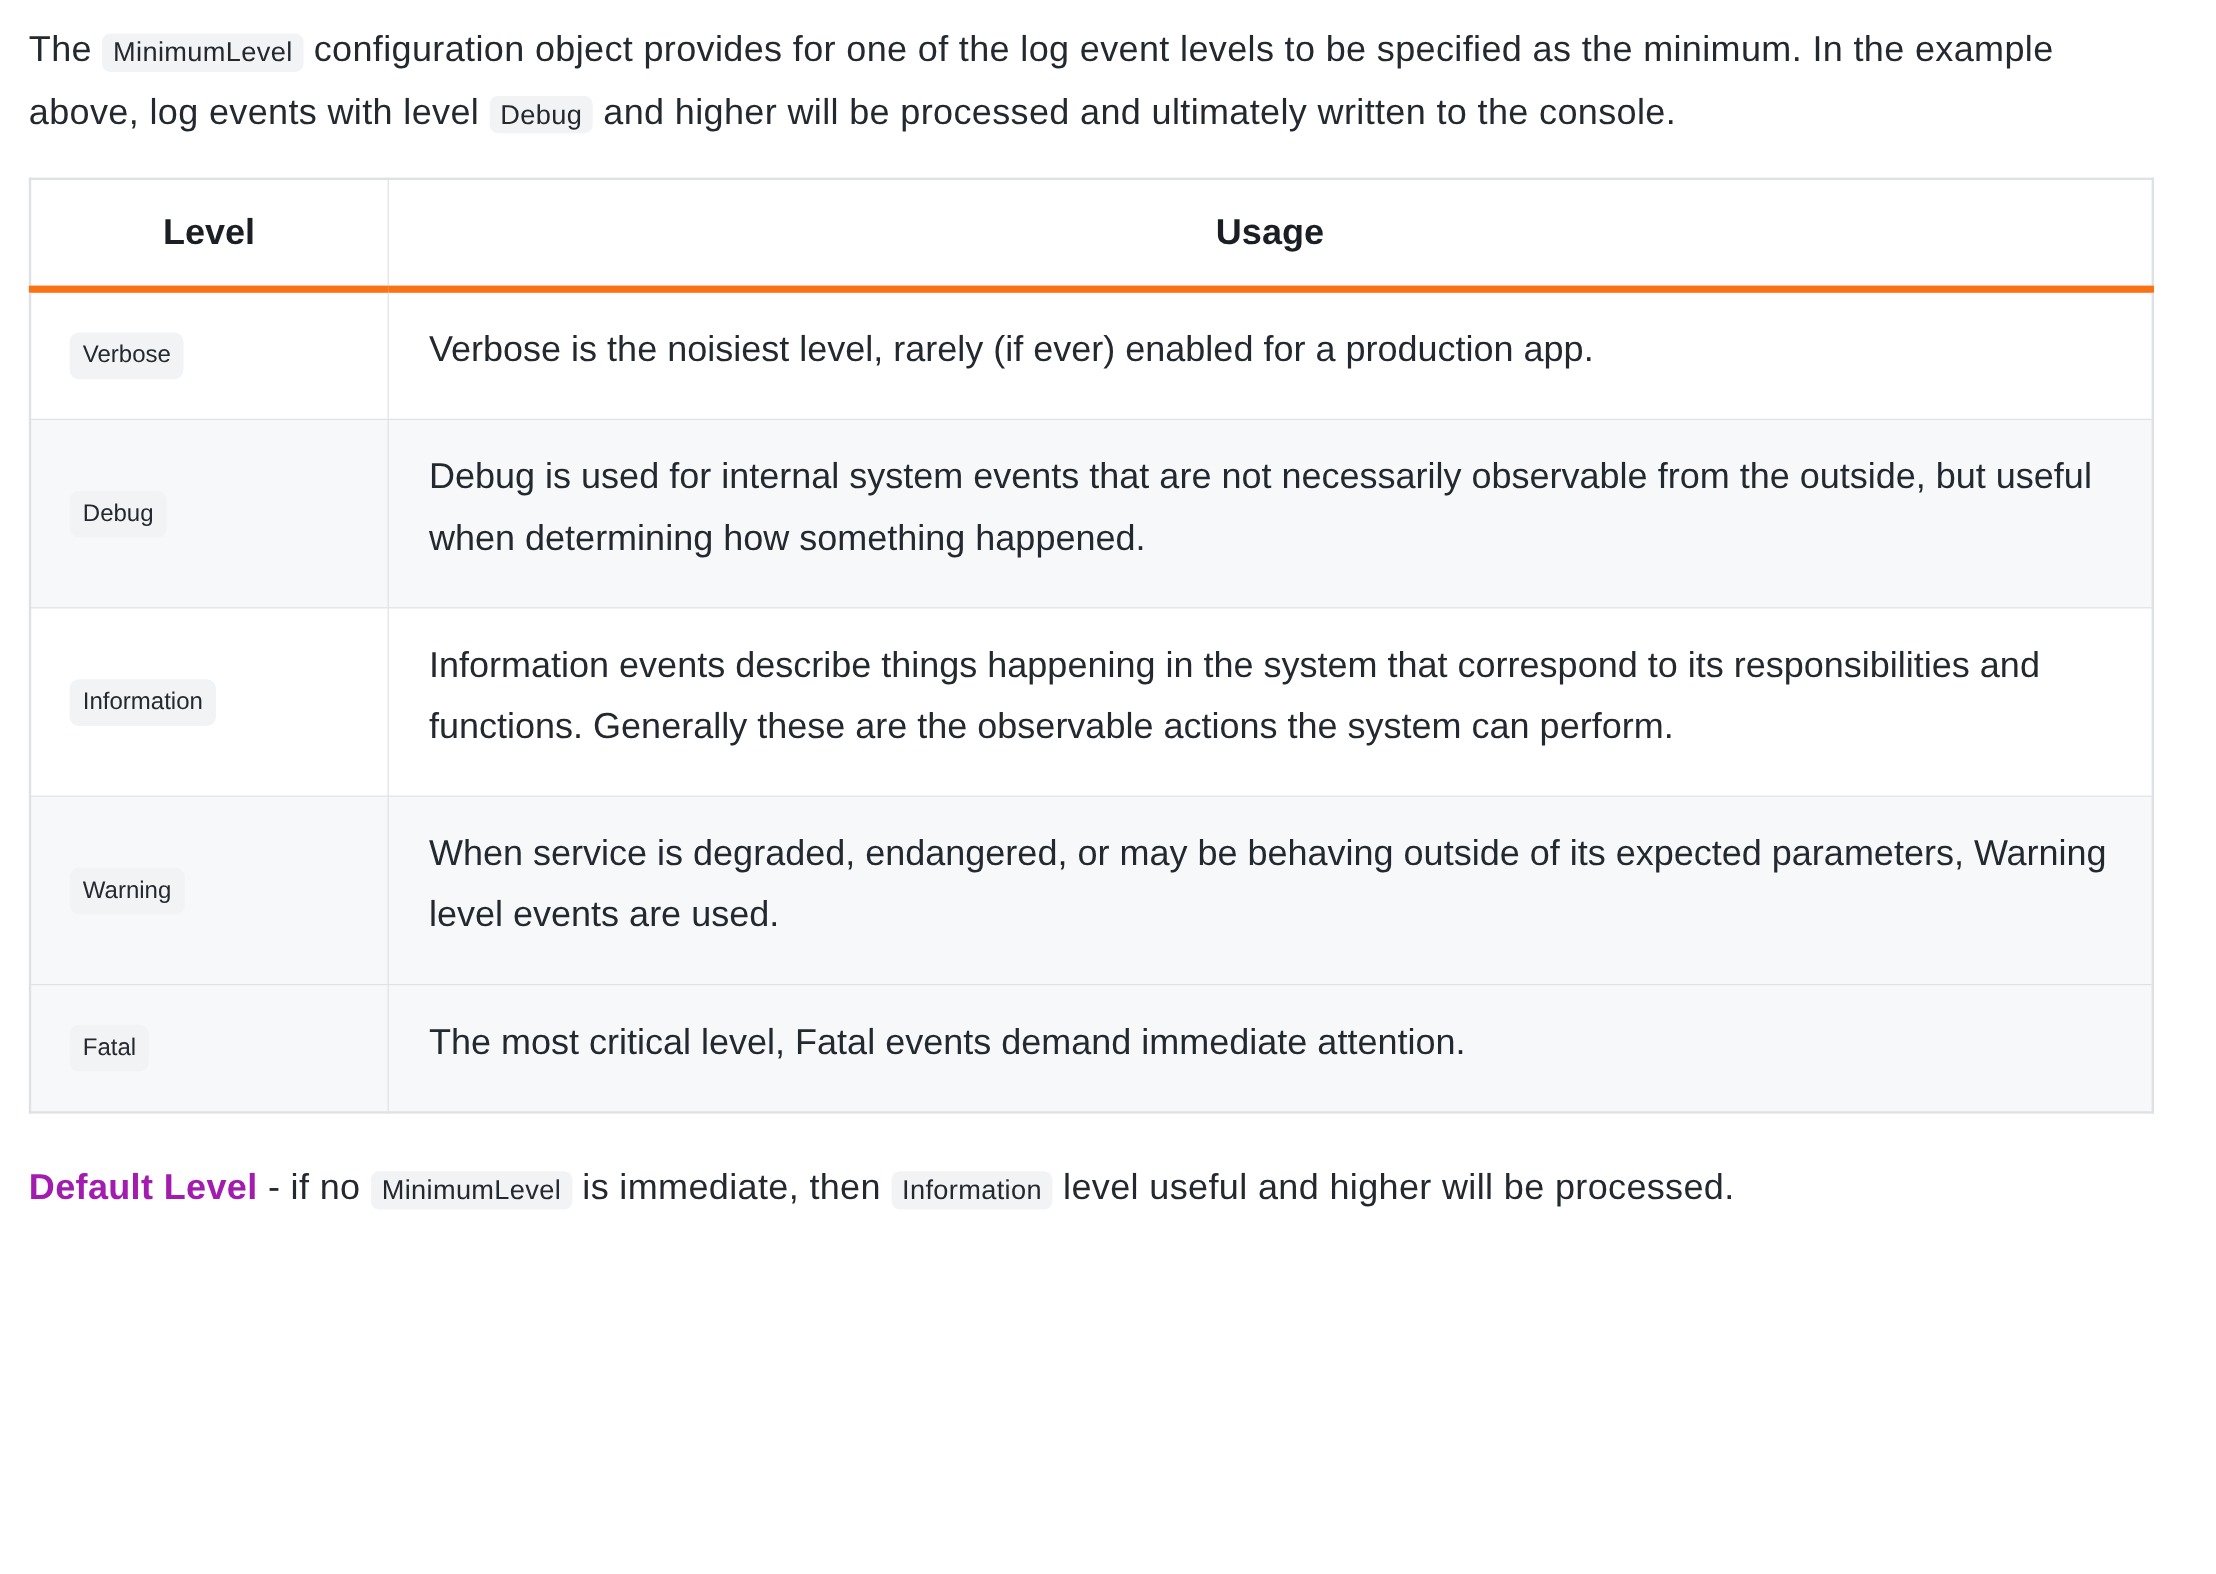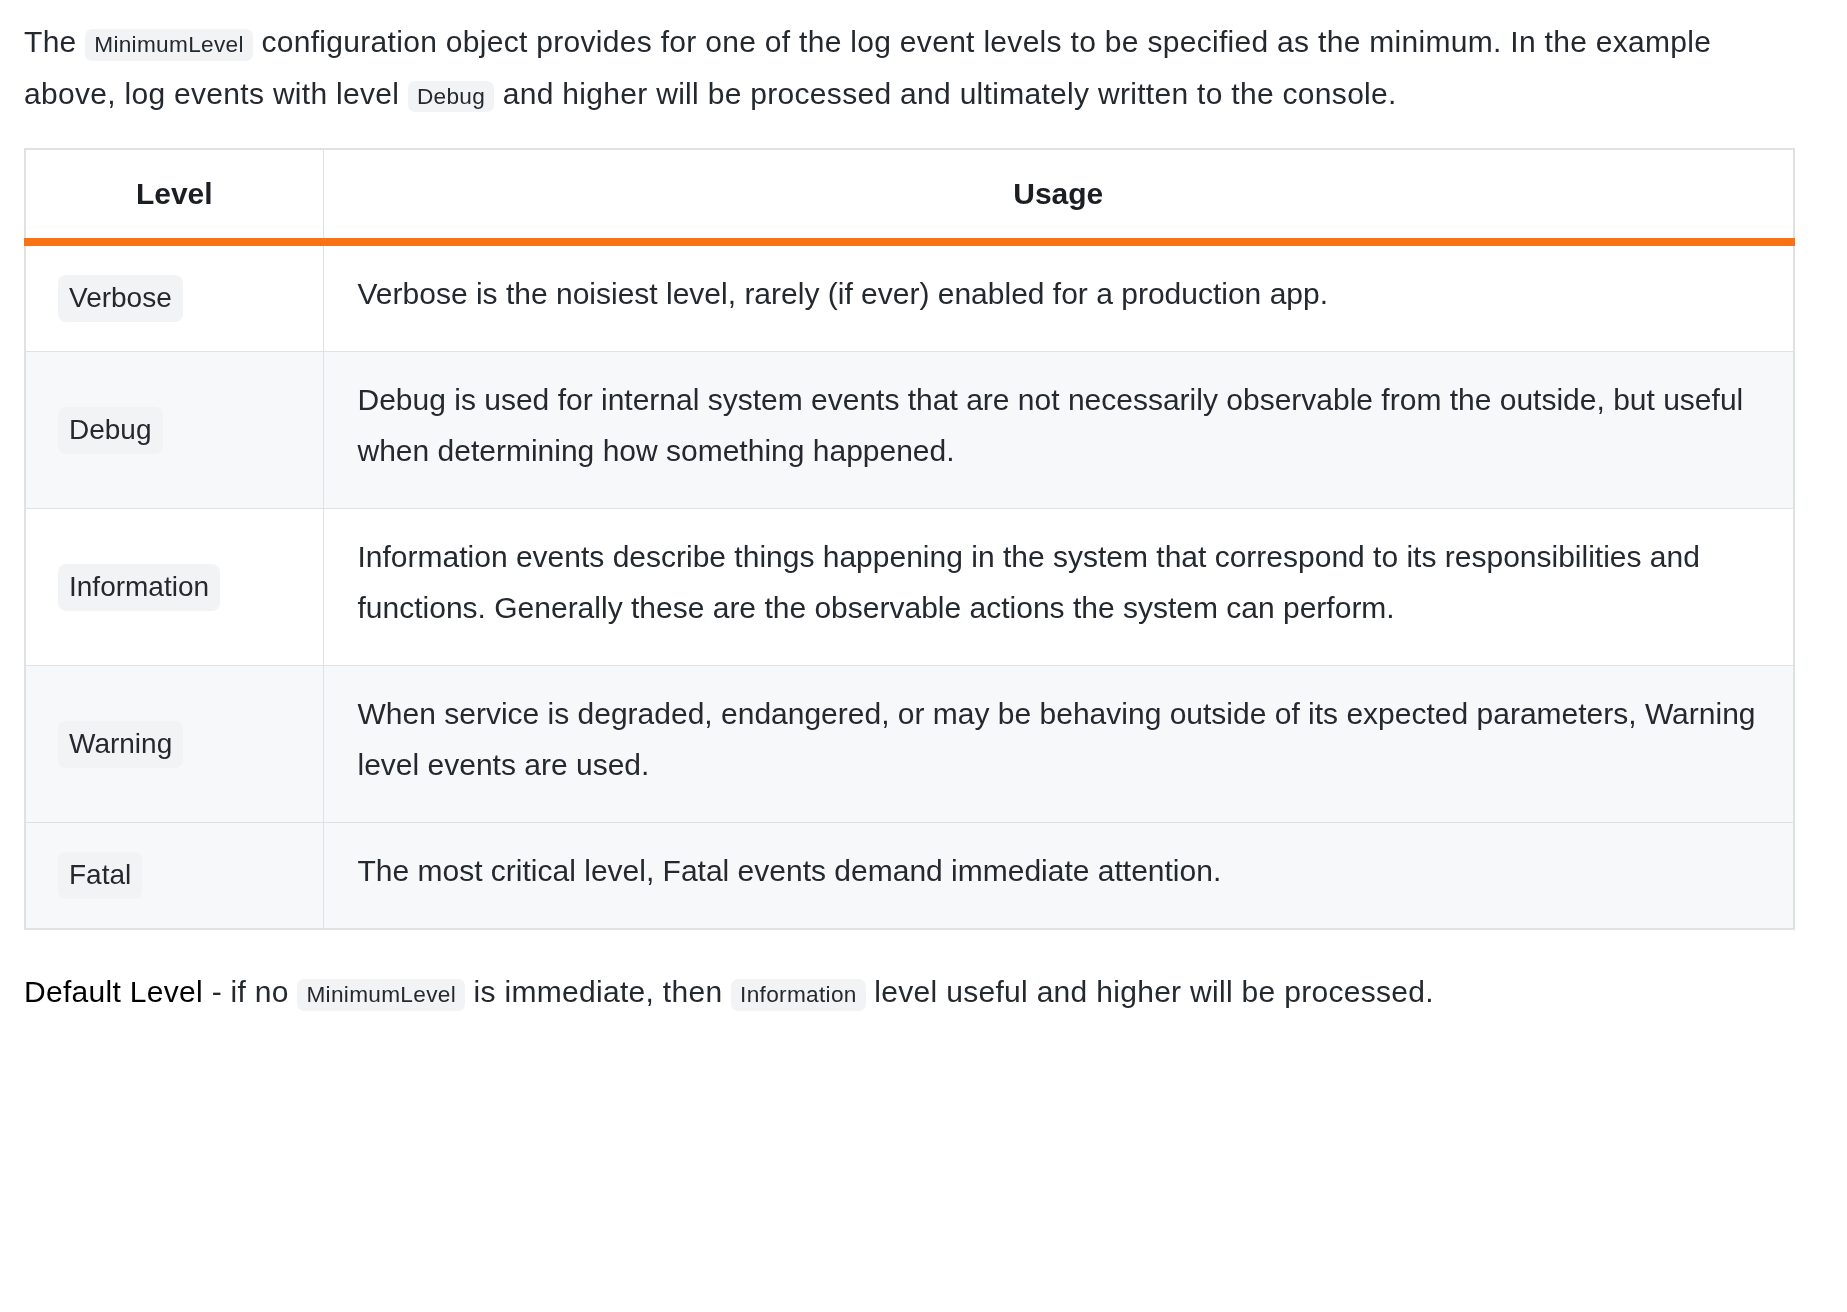--- a/index.html
+++ b/index.html
@@ -37,22 +37,22 @@
     padding-top: 16px;
     max-width: 1780px;
   }
 
   .prose-bottom {
     padding-top: 36px;
     max-width: 1780px;
   }
 
   .bold-lead {
-    font-weight: 400;
-    color: #000000;
+    font-weight: 700;
+    color: #a21caf;
   }
 
   
   code, .code {
     font-family: Liberation Sans, sans-serif;
     background: #f2f3f4;
     border-radius: 7px;
     padding: 4px 9px 5px 9px;
     font-size: 0.755em;
     color: #24292f;
@@ -86,33 +86,33 @@
     vertical-align: middle;
   }
 
   table.levels thead th {
     font-size: 30px;
     font-weight: 700;
     color: #1b1f23;
     text-align: center;
     padding: 27px 10px;
     background: #ffffff;
-    border-bottom: 8px solid #f97316;
+    border-bottom: 6px solid #f97316;
   }
 
   table.levels tbody tr { background: #ffffff; }
   table.levels tbody tr.striped { background: #f6f8fa; }
 
   td.level-cell {
     padding: 20px 10px 20px 32px;
     text-align: left;
   }
 
   td.level-cell .code {
-    font-size: 28px;
+    font-size: 20px;
     padding: 9px 11px 10px 11px;
     border-radius: 8px;
   }
 
   td.usage-cell {
     padding: 22px 28px 32px 34px;
     font-size: 30px;
     line-height: 1.70;
     color: #24292f;
     text-align: left;

